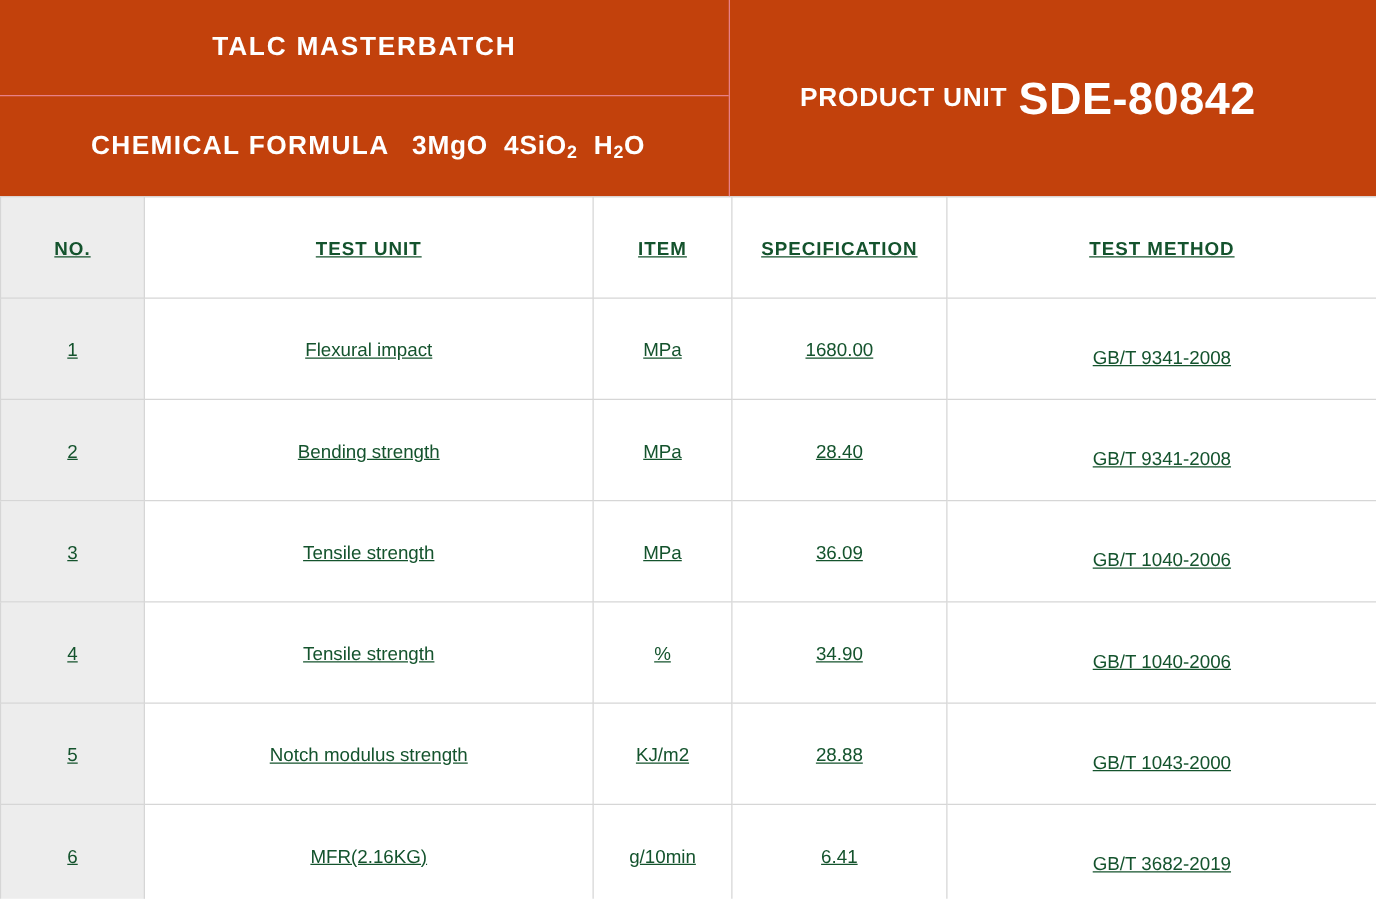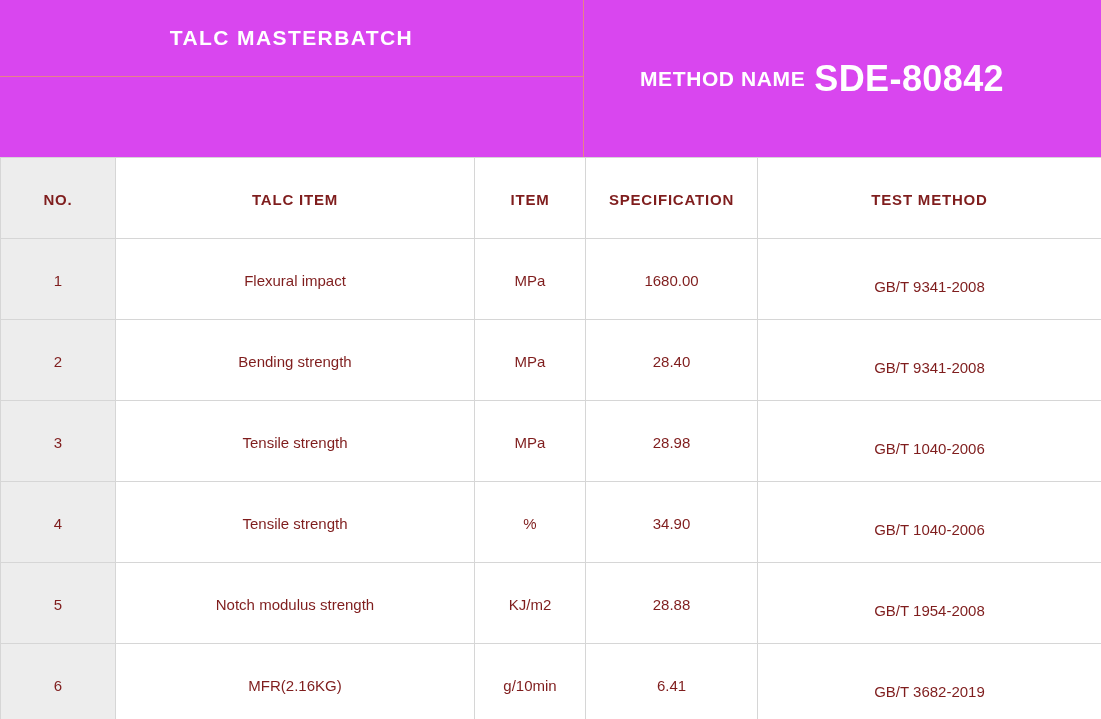--- a/index.html
+++ b/index.html
@@ -19,21 +19,21 @@
     width: 1101px;
     height: 719px;
     background: #ffffff;
   }
 
   
   .header {
     display: flex;
     width: 1101px;
     height: 157px;
-    background: #d946ef;
+    background: #c2410c;
   }
 
   .header-left {
     width: 584px;
     display: flex;
     flex-direction: column;
     border-right: 1px solid #E88087;
     box-sizing: border-box;
   }
 
@@ -118,24 +118,25 @@
 
   .spec-table col.c-no     { width: 115px; }
   .spec-table col.c-item   { width: 359px; }
   .spec-table col.c-unit   { width: 111px; }
   .spec-table col.c-spec   { width: 172px; }
   .spec-table col.c-method { width: 344px; }
 
   .spec-table td {
     border: 1px solid #D6D6D6;
     font-size: 15px;
-    color: #7f1d1d;
+    color: #14532d;
     text-align: center;
     vertical-align: middle;
     padding: 0;
+    text-decoration: underline;
   }
 
   .spec-table tr.head-row td {
     height: 80px;
     font-weight: bold;
     letter-spacing: 0.8px;
   }
 
   .spec-table tr.data-row td {
     height: 80px;
@@ -168,44 +169,48 @@
 <body>
 
 <div class="sheet">
 
   <div class="header">
 
     <div class="header-left">
       <div class="title-band">
         <span class="title-text">TALC MASTERBATCH</span>
       </div>
+      <div class="formula-band">
+        <span class="formula-label">CHEMICAL FORMULA</span>
+        <span class="formula-value">3MgO&nbsp; 4SiO<sub>2</sub>&nbsp; H<sub>2</sub>O</span>
+      </div>
     </div>
 
     <div class="header-right">
-      <span class="pn-label">METHOD NAME</span>
+      <span class="pn-label">PRODUCT UNIT</span>
       <span class="pn-value">SDE-80842</span>
     </div>
 
   </div>
 
   <table class="spec-table">
     <colgroup>
       <col class="c-no">
         <col class="c-item">
         <col class="c-unit">
         <col class="c-spec">
         <col class="c-method">
     </colgroup>
     <tbody>
       <tr class="head-row">
         <td class="col-no">
             <span class="cell-inner">NO.</span>
           </td>
         <td>
-            <span class="cell-inner">TALC ITEM</span>
+            <span class="cell-inner">TEST UNIT</span>
           </td>
         <td>
             <span class="cell-inner">ITEM</span>
           </td>
         <td>
             <span class="cell-inner">SPECIFICATION</span>
           </td>
         <td class="col-method">
             <span class="cell-method">TEST METHOD</span>
           </td>
@@ -251,21 +256,21 @@
         <td class="col-no">
             <span class="cell-inner">3</span>
           </td>
         <td>
             <span class="cell-inner">Tensile strength</span>
           </td>
         <td>
             <span class="cell-inner">MPa</span>
           </td>
         <td>
-            <span class="cell-inner">28.98</span>
+            <span class="cell-inner">36.09</span>
           </td>
         <td class="col-method">
             <span class="cell-method">GB/T 1040-2006</span>
           </td>
       </tr>
 
       <tr class="data-row">
         <td class="col-no">
             <span class="cell-inner">4</span>
           </td>
@@ -290,21 +295,21 @@
         <td>
             <span class="cell-inner">Notch modulus strength</span>
           </td>
         <td>
             <span class="cell-inner">KJ/m2</span>
           </td>
         <td>
             <span class="cell-inner">28.88</span>
           </td>
         <td class="col-method">
-            <span class="cell-method">GB/T 1954-2008</span>
+            <span class="cell-method">GB/T 1043-2000</span>
           </td>
       </tr>
 
       <tr class="data-row">
         <td class="col-no">
             <span class="cell-inner">6</span>
           </td>
         <td>
             <span class="cell-inner">MFR(2.16KG)</span>
           </td>

